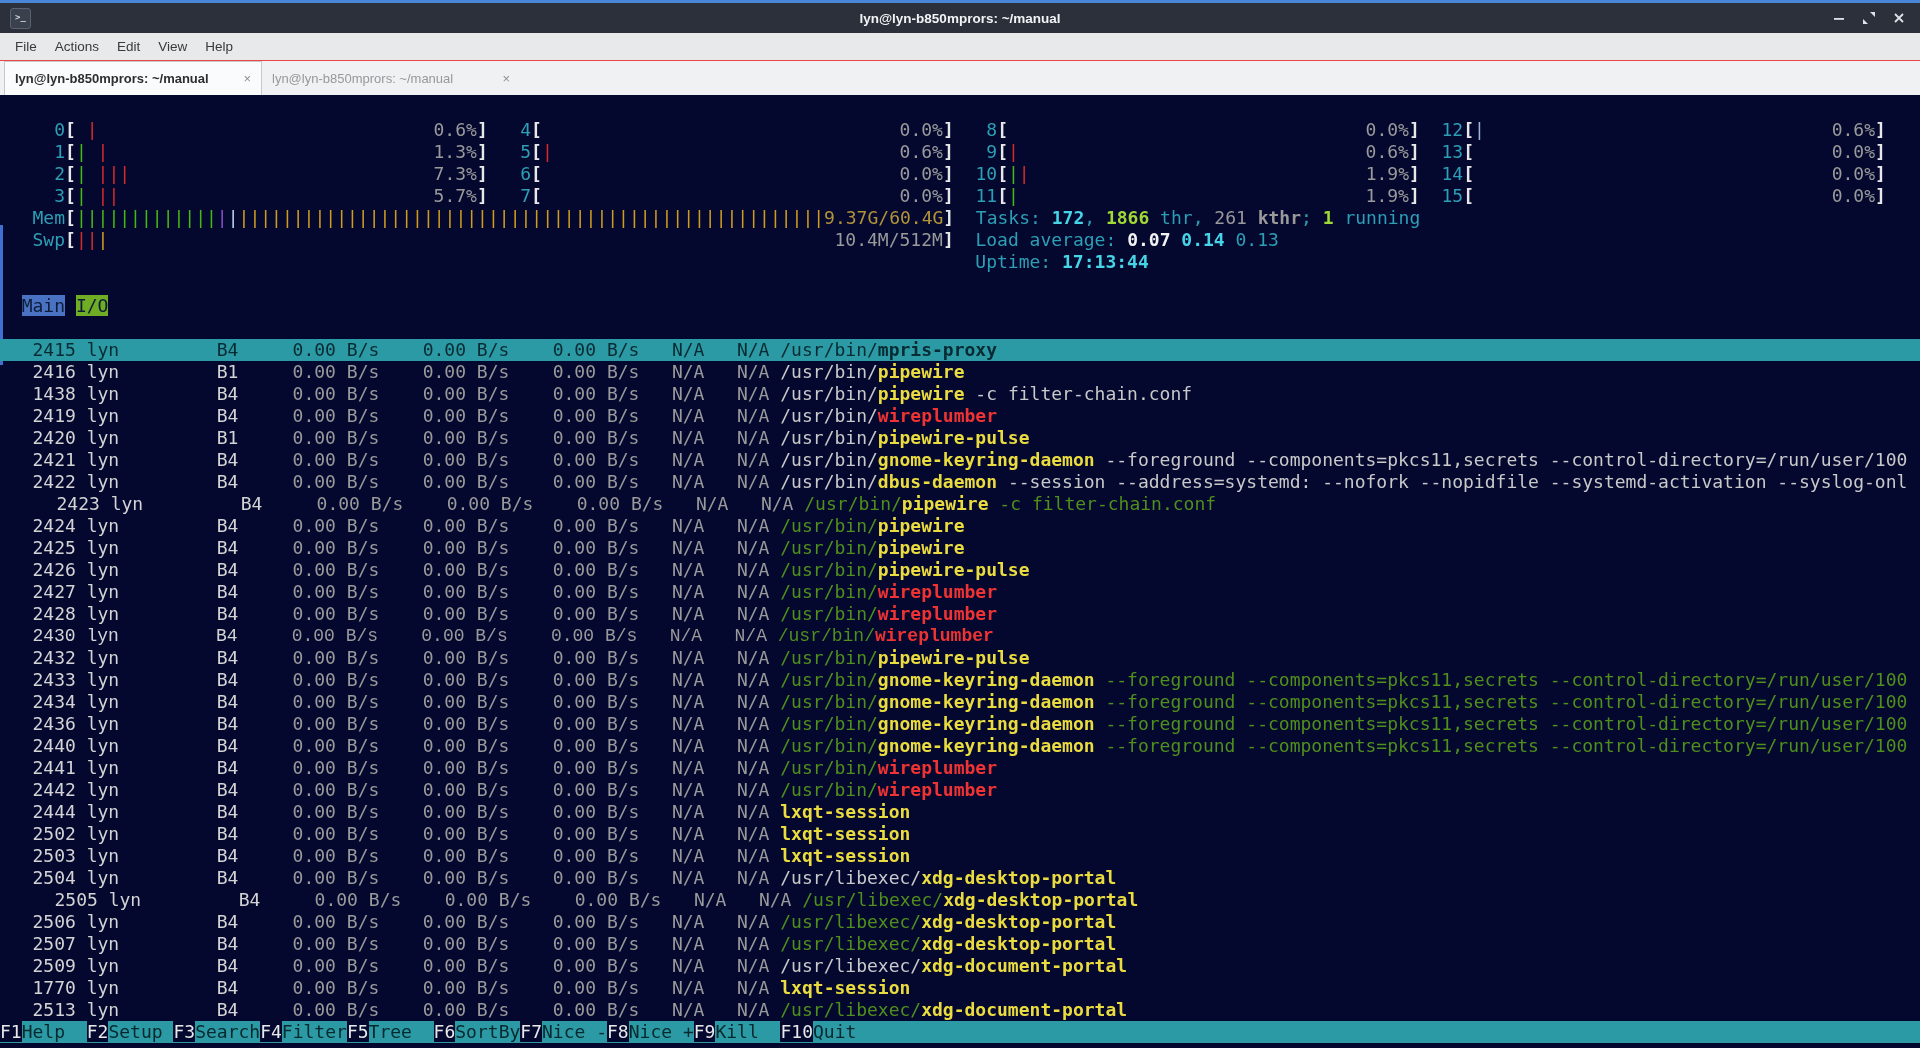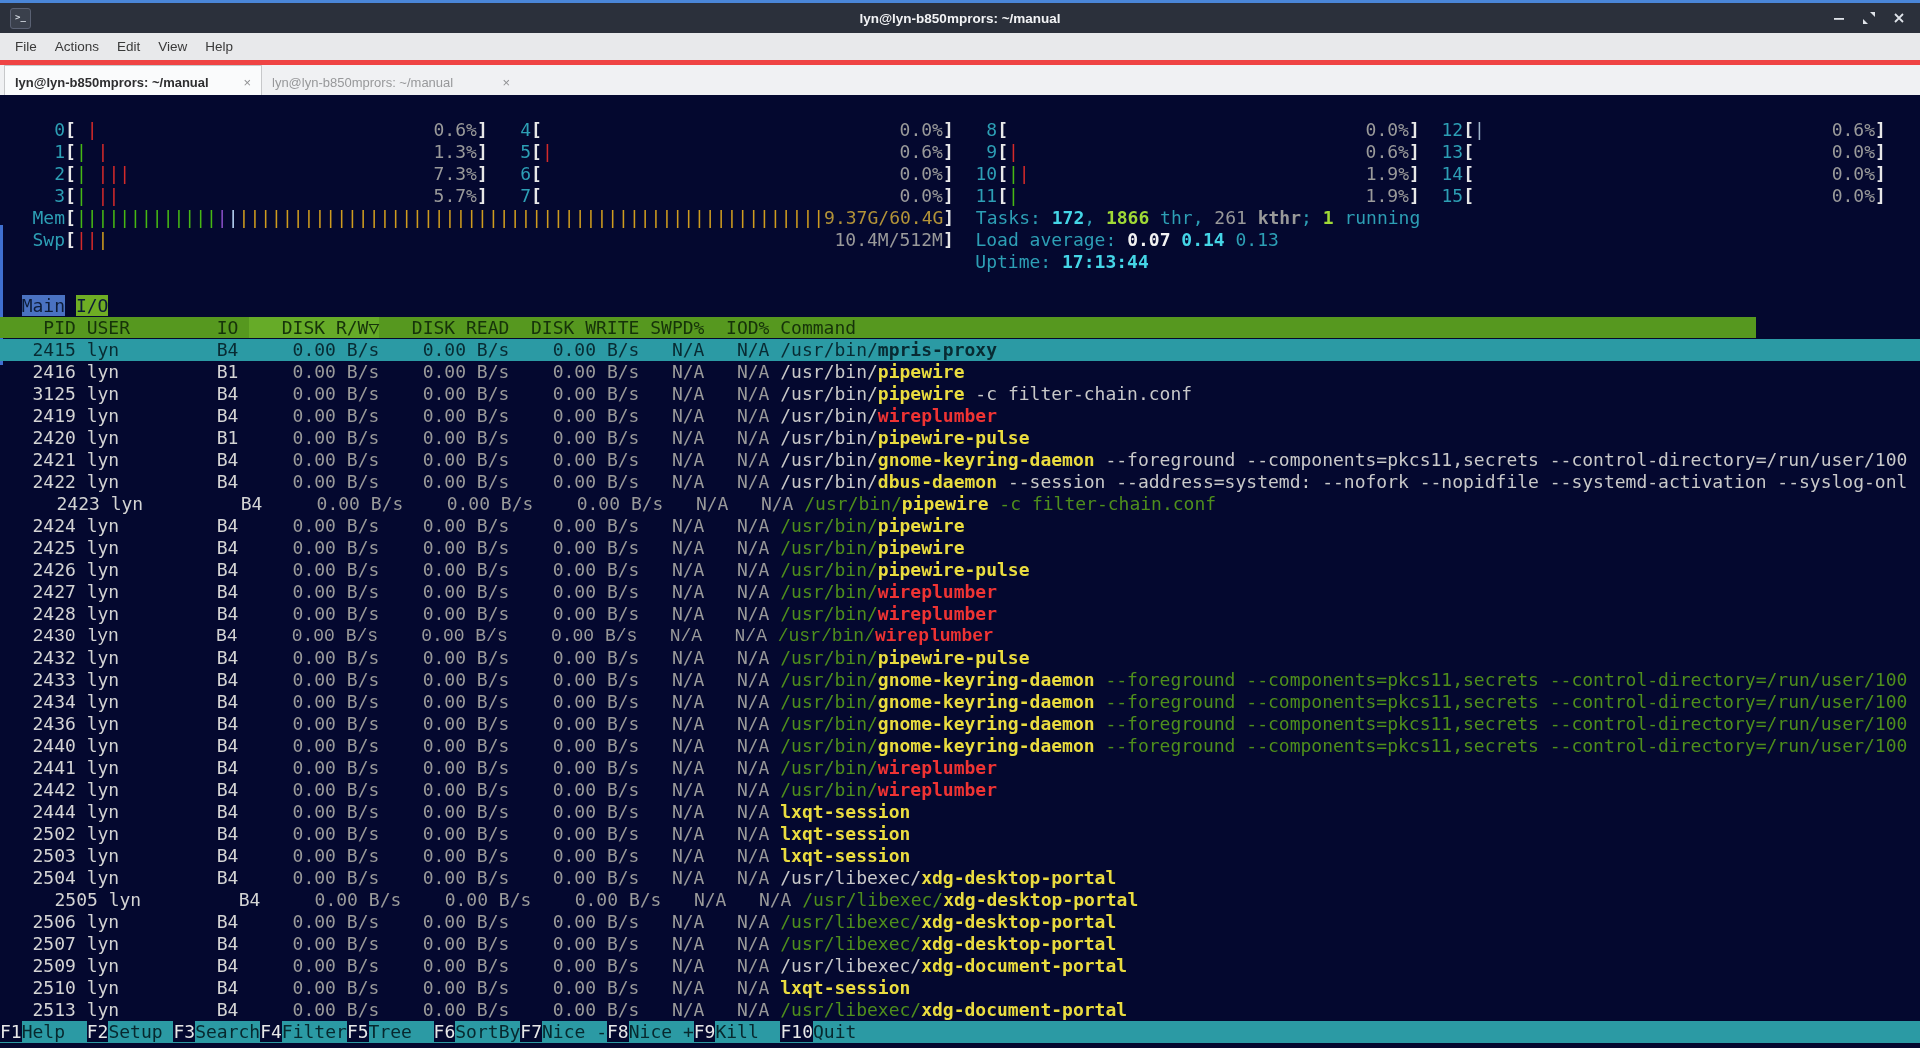--- a/index.html
+++ b/index.html
@@ -18,21 +18,21 @@
   }
   html,body{margin:0;padding:0}
   body{width:1920px;height:1048px;overflow:hidden;background:#1a1c22;font-family:"Liberation Sans",sans-serif}
   .window{position:absolute;top:0;left:0;width:1920px;height:1048px}
   .top-accent{height:3px;background:var(--accent_blue)}
   .titlebar{height:30px;background:#2b303b;display:flex;align-items:center;position:relative}
   .win-title{position:absolute;left:0;right:0;text-align:center;color:#f2f3f5;font-weight:bold;font-size:13.5px}
   .term-icon{margin-left:10px;width:19px;height:19px;background:#3a404c;border:1px solid #5a6173;border-radius:3px;color:#d4dae2;font:bold 9px/17px "DejaVu Sans Mono",monospace;text-align:center;z-index:1}
   .win-buttons{margin-left:auto;display:flex;gap:12px;margin-right:12px;z-index:1}
   .win-btn{width:18px;height:18px;display:flex;align-items:center;justify-content:center;cursor:default}
-  .menubar{height:27px;background:#e8e9eb;display:flex;align-items:center;padding-left:6px;border-bottom:5px solid #ef4444}
+  .menubar{height:27px;background:#e8e9eb;display:flex;align-items:center;padding-left:6px;border-bottom:1px solid #ef4444}
   .menu-item{padding:0 9px;font-size:13.5px;color:#3a3a3a}
   .tabbar{height:35px;background:#f0f1f3;display:flex;align-items:stretch;padding-left:4px;box-sizing:border-box}
   .tab{display:flex;align-items:center;width:258px;padding:0 10px;font-size:13px;color:#97989a;gap:8px;box-sizing:border-box}
   .tab.active{background:#fafbfc;border:1px solid #c7c8ca;color:#2e2e30;font-weight:bold}
   .tab-title{flex:1;white-space:nowrap;overflow:hidden}
   .tab-close{color:#8f9092;font-size:13px;font-weight:normal}
   .terminal{position:absolute;top:95px;left:0;width:1920px;height:953px;background:var(--terminal_bg);font:18px/22px "DejaVu Sans Mono",monospace}
   .line{position:absolute;left:0;width:1920px;height:22px;white-space:pre}
   .scroll-thumb{position:absolute;left:0;top:130px;width:3px;height:140px;background:#3f6fd0}
   .m-label{color:var(--teal)} .m-br{color:#e8e8e8;font-weight:bold}
@@ -106,24 +106,23 @@
   <div class="terminal" id="terminal">
     <div class="scroll-thumb"></div>
   <div class="line" style="top: 24px;">  <span class="m-label">   0</span><span class="m-br">[</span> <span class="b-red">|</span>                             <span class="m-pct">  0.6%</span><span class="m-br">]</span><span class="m-label">   4</span><span class="m-br">[</span>                               <span class="m-pct">  0.0%</span><span class="m-br">]</span><span class="m-label">   8</span><span class="m-br">[</span>                               <span class="m-pct">  0.0%</span><span class="m-br">]</span><span class="m-label">  12</span><span class="m-br">[</span><span class="b-gray">|</span>                              <span class="m-pct">  0.6%</span><span class="m-br">]</span></div>
       <div class="line" style="top: 46px;">  <span class="m-label">   1</span><span class="m-br">[</span><span class="b-green">|</span> <span class="b-red">|</span>                            <span class="m-pct">  1.3%</span><span class="m-br">]</span><span class="m-label">   5</span><span class="m-br">[</span><span class="b-red">|</span>                              <span class="m-pct">  0.6%</span><span class="m-br">]</span><span class="m-label">   9</span><span class="m-br">[</span><span class="b-red">|</span>                              <span class="m-pct">  0.6%</span><span class="m-br">]</span><span class="m-label">  13</span><span class="m-br">[</span>                               <span class="m-pct">  0.0%</span><span class="m-br">]</span></div>
       <div class="line" style="top: 68px;">  <span class="m-label">   2</span><span class="m-br">[</span><span class="b-green">|</span> <span class="b-red">|</span><span class="b-red">|</span><span class="b-red">|</span>                          <span class="m-pct">  7.3%</span><span class="m-br">]</span><span class="m-label">   6</span><span class="m-br">[</span>                               <span class="m-pct">  0.0%</span><span class="m-br">]</span><span class="m-label">  10</span><span class="m-br">[</span><span class="b-green">|</span><span class="b-red">|</span>                             <span class="m-pct">  1.9%</span><span class="m-br">]</span><span class="m-label">  14</span><span class="m-br">[</span>                               <span class="m-pct">  0.0%</span><span class="m-br">]</span></div>
       <div class="line" style="top: 90px;">  <span class="m-label">   3</span><span class="m-br">[</span><span class="b-green">|</span> <span class="b-red">|</span><span class="b-red">|</span>                           <span class="m-pct">  5.7%</span><span class="m-br">]</span><span class="m-label">   7</span><span class="m-br">[</span>                               <span class="m-pct">  0.0%</span><span class="m-br">]</span><span class="m-label">  11</span><span class="m-br">[</span><span class="b-green">|</span>                              <span class="m-pct">  1.9%</span><span class="m-br">]</span><span class="m-label">  15</span><span class="m-br">[</span>                               <span class="m-pct">  0.0%</span><span class="m-br">]</span></div>
       <div class="line" style="top: 112px;">  <span class="m-label"> Mem</span><span class="m-br">[</span><span class="b-green">|</span><span class="b-green">|</span><span class="b-green">|</span><span class="b-green">|</span><span class="b-green">|</span><span class="b-green">|</span><span class="b-green">|</span><span class="b-green">|</span><span class="b-green">|</span><span class="b-green">|</span><span class="b-green">|</span><span class="b-green">|</span><span class="b-green">|</span><span class="b-purple">|</span><span class="b-blue">|</span><span class="b-yellow">|</span><span class="b-yellow">|</span><span class="b-yellow">|</span><span class="b-yellow">|</span><span class="b-yellow">|</span><span class="b-yellow">|</span><span class="b-yellow">|</span><span class="b-yellow">|</span><span class="b-yellow">|</span><span class="b-yellow">|</span><span class="b-yellow">|</span><span class="b-yellow">|</span><span class="b-yellow">|</span><span class="b-yellow">|</span><span class="b-yellow">|</span><span class="b-yellow">|</span><span class="b-yellow">|</span><span class="b-yellow">|</span><span class="b-yellow">|</span><span class="b-yellow">|</span><span class="b-yellow">|</span><span class="b-yellow">|</span><span class="b-yellow">|</span><span class="b-yellow">|</span><span class="b-yellow">|</span><span class="b-yellow">|</span><span class="b-yellow">|</span><span class="b-yellow">|</span><span class="b-yellow">|</span><span class="b-yellow">|</span><span class="b-yellow">|</span><span class="b-yellow">|</span><span class="b-yellow">|</span><span class="b-yellow">|</span><span class="b-yellow">|</span><span class="b-yellow">|</span><span class="b-yellow">|</span><span class="b-yellow">|</span><span class="b-yellow">|</span><span class="b-yellow">|</span><span class="b-yellow">|</span><span class="b-yellow">|</span><span class="b-yellow">|</span><span class="b-yellow">|</span><span class="b-yellow">|</span><span class="b-yellow">|</span><span class="b-yellow">|</span><span class="b-yellow">|</span><span class="b-yellow">|</span><span class="b-yellow">|</span><span class="b-yellow">|</span><span class="b-yellow">|</span><span class="b-yellow">|</span><span class="b-yellow">|</span><span class="m-memtxt">9.37G/60.4G</span><span class="m-br">]</span>  <span class="sg-teal">Tasks: </span><span class="sg-cyanb">172</span><span class="sg-teal">, </span><span class="sg-greenb">1866</span><span class="sg-teal"> thr, </span><span class="sg-gray">261</span><span class="sg-grayb"> kthr</span><span class="sg-teal">; </span><span class="sg-greenb">1</span><span class="sg-teal"> running</span></div>
       <div class="line" style="top: 134px;">  <span class="m-label"> Swp</span><span class="m-br">[</span><span class="b-red">|</span><span class="b-red">|</span><span class="b-yellow">|</span>                                                                   <span class="m-swptxt">10.4M/512M</span><span class="m-br">]</span>  <span class="sg-teal">Load average: </span><span class="sg-whiteb">0.07 </span><span class="sg-cyanb">0.14 </span><span class="sg-teal">0.13</span></div>
       <div class="line" style="top: 156px;">                                                                                          <span class="sg-teal">Uptime: </span><span class="sg-cyanb">17:13:44</span></div>
       <div class="line" style="top: 200px;">  <span class="scr-main">Main</span> <span class="scr-io">I/O</span></div>
-      <div class="line" style="top: 222px;"><span class="hdr-bg">    PID USER        IO <span class="hdr-sort">   DISK R/W▽</span>   DISK READ  DISK WRITE SWPD%  IOD% Command                                                                                   </span></div>
       <div class="line sel" style="top: 244px;"><span class="ct-id">   2415 lyn         B4</span> <span class="ct-val">    0.00 B/s    0.00 B/s    0.00 B/s   N/A   N/A</span> <span class="ct-path">/usr/bin/</span><span class="ct-by">mpris-proxy</span></div>
       <div class="line" style="top: 266px;"><span class="ct-id">   2416 lyn         B1</span> <span class="ct-val">    0.00 B/s    0.00 B/s    0.00 B/s   N/A   N/A</span> <span class="ct-path">/usr/bin/</span><span class="ct-by">pipewire</span></div>
-      <div class="line" style="top: 288px;"><span class="ct-id">   3125 lyn         B4</span> <span class="ct-val">    0.00 B/s    0.00 B/s    0.00 B/s   N/A   N/A</span> <span class="ct-path">/usr/bin/</span><span class="ct-by">pipewire</span><span class="ct-path"> -c filter-chain.conf</span></div>
+      <div class="line" style="top: 288px;"><span class="ct-id">   1438 lyn         B4</span> <span class="ct-val">    0.00 B/s    0.00 B/s    0.00 B/s   N/A   N/A</span> <span class="ct-path">/usr/bin/</span><span class="ct-by">pipewire</span><span class="ct-path"> -c filter-chain.conf</span></div>
       <div class="line" style="top: 310px;"><span class="ct-id">   2419 lyn         B4</span> <span class="ct-val">    0.00 B/s    0.00 B/s    0.00 B/s   N/A   N/A</span> <span class="ct-path">/usr/bin/</span><span class="ct-br">wireplumber</span></div>
       <div class="line" style="top: 332px;"><span class="ct-id">   2420 lyn         B1</span> <span class="ct-val">    0.00 B/s    0.00 B/s    0.00 B/s   N/A   N/A</span> <span class="ct-path">/usr/bin/</span><span class="ct-by">pipewire-pulse</span></div>
       <div class="line" style="top: 354px;"><span class="ct-id">   2421 lyn         B4</span> <span class="ct-val">    0.00 B/s    0.00 B/s    0.00 B/s   N/A   N/A</span> <span class="ct-path">/usr/bin/</span><span class="ct-by">gnome-keyring-daemon</span><span class="ct-path"> --foreground --components=pkcs11,secrets --control-directory=/run/user/100</span></div>
       <div class="line" style="top: 376px;"><span class="ct-id">   2422 lyn         B4</span> <span class="ct-val">    0.00 B/s    0.00 B/s    0.00 B/s   N/A   N/A</span> <span class="ct-path">/usr/bin/</span><span class="ct-by">dbus-daemon</span><span class="ct-path"> --session --address=systemd: --nofork --nopidfile --systemd-activation --syslog-onl</span></div>
       <div class="line" style="top: 398px; padding-left: 24px;"><span class="ct-id">   2423 lyn         B4</span> <span class="ct-val">    0.00 B/s    0.00 B/s    0.00 B/s   N/A   N/A</span> <span class="ct-thread">/usr/bin/</span><span class="ct-by">pipewire</span><span class="ct-thread"> -c filter-chain.conf</span></div>
       <div class="line" style="top: 420px;"><span class="ct-id">   2424 lyn         B4</span> <span class="ct-val">    0.00 B/s    0.00 B/s    0.00 B/s   N/A   N/A</span> <span class="ct-thread">/usr/bin/</span><span class="ct-by">pipewire</span></div>
       <div class="line" style="top: 442px;"><span class="ct-id">   2425 lyn         B4</span> <span class="ct-val">    0.00 B/s    0.00 B/s    0.00 B/s   N/A   N/A</span> <span class="ct-thread">/usr/bin/</span><span class="ct-by">pipewire</span></div>
       <div class="line" style="top: 464px;"><span class="ct-id">   2426 lyn         B4</span> <span class="ct-val">    0.00 B/s    0.00 B/s    0.00 B/s   N/A   N/A</span> <span class="ct-thread">/usr/bin/</span><span class="ct-by">pipewire-pulse</span></div>
       <div class="line" style="top: 486px;"><span class="ct-id">   2427 lyn         B4</span> <span class="ct-val">    0.00 B/s    0.00 B/s    0.00 B/s   N/A   N/A</span> <span class="ct-thread">/usr/bin/</span><span class="ct-br">wireplumber</span></div>
       <div class="line" style="top: 508px;"><span class="ct-id">   2428 lyn         B4</span> <span class="ct-val">    0.00 B/s    0.00 B/s    0.00 B/s   N/A   N/A</span> <span class="ct-thread">/usr/bin/</span><span class="ct-br">wireplumber</span></div>
@@ -136,17 +135,17 @@
       <div class="line" style="top: 662px;"><span class="ct-id">   2441 lyn         B4</span> <span class="ct-val">    0.00 B/s    0.00 B/s    0.00 B/s   N/A   N/A</span> <span class="ct-thread">/usr/bin/</span><span class="ct-br">wireplumber</span></div>
       <div class="line" style="top: 684px;"><span class="ct-id">   2442 lyn         B4</span> <span class="ct-val">    0.00 B/s    0.00 B/s    0.00 B/s   N/A   N/A</span> <span class="ct-thread">/usr/bin/</span><span class="ct-br">wireplumber</span></div>
       <div class="line" style="top: 706px;"><span class="ct-id">   2444 lyn         B4</span> <span class="ct-val">    0.00 B/s    0.00 B/s    0.00 B/s   N/A   N/A</span> <span class="ct-by">lxqt-session</span></div>
       <div class="line" style="top: 728px;"><span class="ct-id">   2502 lyn         B4</span> <span class="ct-val">    0.00 B/s    0.00 B/s    0.00 B/s   N/A   N/A</span> <span class="ct-by">lxqt-session</span></div>
       <div class="line" style="top: 750px;"><span class="ct-id">   2503 lyn         B4</span> <span class="ct-val">    0.00 B/s    0.00 B/s    0.00 B/s   N/A   N/A</span> <span class="ct-by">lxqt-session</span></div>
       <div class="line" style="top: 772px;"><span class="ct-id">   2504 lyn         B4</span> <span class="ct-val">    0.00 B/s    0.00 B/s    0.00 B/s   N/A   N/A</span> <span class="ct-path">/usr/libexec/</span><span class="ct-by">xdg-desktop-portal</span></div>
       <div class="line" style="top: 794px; padding-left: 22px;"><span class="ct-id">   2505 lyn         B4</span> <span class="ct-val">    0.00 B/s    0.00 B/s    0.00 B/s   N/A   N/A</span> <span class="ct-thread">/usr/libexec/</span><span class="ct-by">xdg-desktop-portal</span></div>
       <div class="line" style="top: 816px;"><span class="ct-id">   2506 lyn         B4</span> <span class="ct-val">    0.00 B/s    0.00 B/s    0.00 B/s   N/A   N/A</span> <span class="ct-thread">/usr/libexec/</span><span class="ct-by">xdg-desktop-portal</span></div>
       <div class="line" style="top: 838px;"><span class="ct-id">   2507 lyn         B4</span> <span class="ct-val">    0.00 B/s    0.00 B/s    0.00 B/s   N/A   N/A</span> <span class="ct-thread">/usr/libexec/</span><span class="ct-by">xdg-desktop-portal</span></div>
       <div class="line" style="top: 860px;"><span class="ct-id">   2509 lyn         B4</span> <span class="ct-val">    0.00 B/s    0.00 B/s    0.00 B/s   N/A   N/A</span> <span class="ct-path">/usr/libexec/</span><span class="ct-by">xdg-document-portal</span></div>
-      <div class="line" style="top: 882px;"><span class="ct-id">   2510 lyn         B4</span> <span class="ct-val">    0.00 B/s    0.00 B/s    0.00 B/s   N/A   N/A</span> <span class="ct-by">lxqt-session</span></div>
+      <div class="line" style="top: 882px;"><span class="ct-id">   1770 lyn         B4</span> <span class="ct-val">    0.00 B/s    0.00 B/s    0.00 B/s   N/A   N/A</span> <span class="ct-by">lxqt-session</span></div>
       <div class="line" style="top: 904px;"><span class="ct-id">   2513 lyn         B4</span> <span class="ct-val">    0.00 B/s    0.00 B/s    0.00 B/s   N/A   N/A</span> <span class="ct-thread">/usr/libexec/</span><span class="ct-by">xdg-document-portal</span></div>
       <div class="line fbar" style="top: 926px;"><span class="fb-key">F1</span><span class="fb-label">Help  </span><span class="fb-key">F2</span><span class="fb-label">Setup </span><span class="fb-key">F3</span><span class="fb-label">Search</span><span class="fb-key">F4</span><span class="fb-label">Filter</span><span class="fb-key">F5</span><span class="fb-label">Tree  </span><span class="fb-key">F6</span><span class="fb-label">SortBy</span><span class="fb-key">F7</span><span class="fb-label">Nice -</span><span class="fb-key">F8</span><span class="fb-label">Nice +</span><span class="fb-key">F9</span><span class="fb-label">Kill  </span><span class="fb-key">F10</span><span class="fb-label">Quit  </span></div>
     </div>
 </div>
 
 </body></html>

